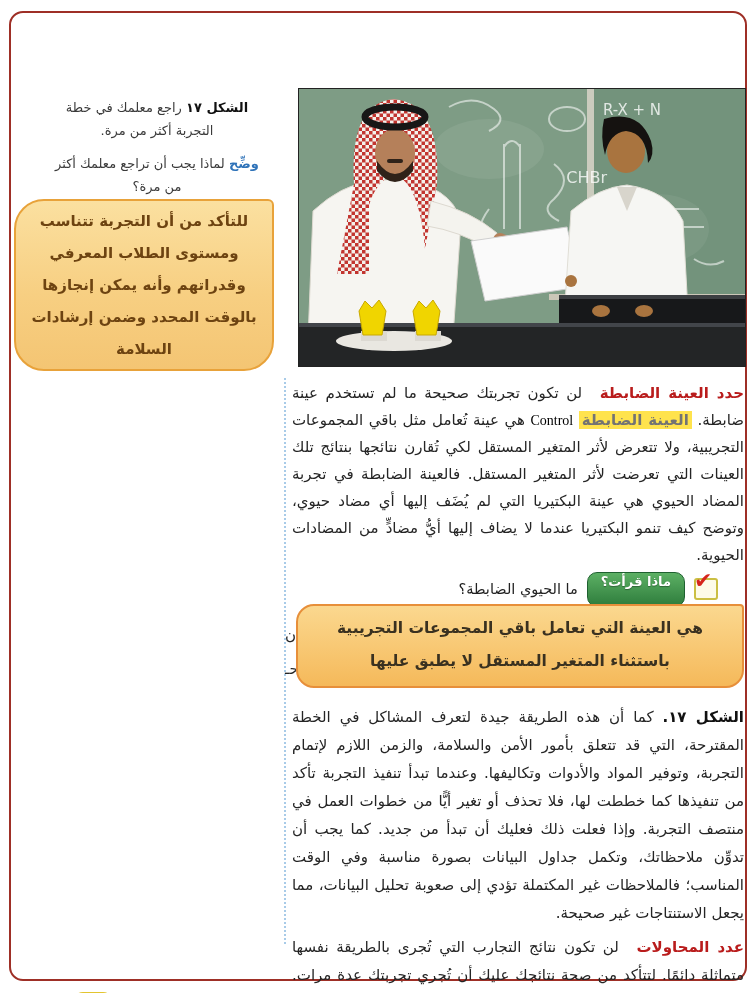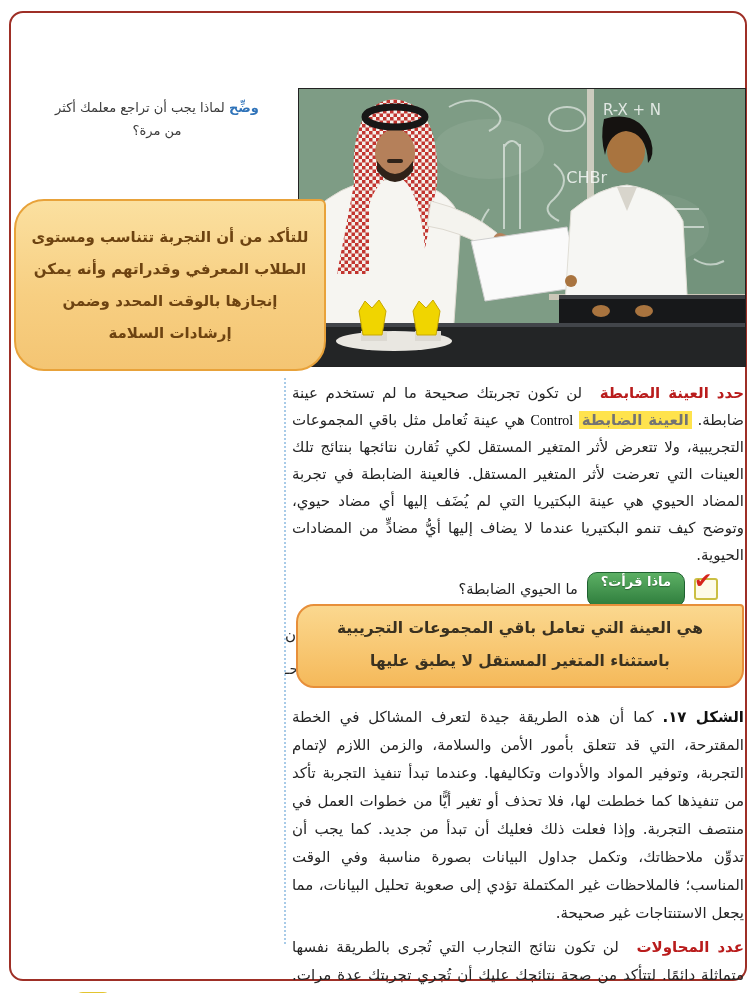--- a/index.html
+++ b/index.html
@@ -8,21 +8,21 @@
   .frame{position:absolute;left:9px;top:11px;right:9px;bottom:12px;
          border:2px solid #9e2f26;border-radius:14px;pointer-events:none;}
 
   
   .caption{position:absolute;left:46px;top:96px;width:222px;font-size:13px;line-height:23px;
            color:#3a3a3a;text-align:center;}
   .caption p{margin:0 0 10px 0;}
   .cap-label{color:#111;font-weight:bold;}
   .cap-blue{color:#2f73b9;font-weight:bold;}
 
-  .bubble{position:absolute;left:14px;top:199px;width:312px;height:172px;box-sizing:border-box;
+  .bubble{position:absolute;left:14px;top:199px;width:260px;height:172px;box-sizing:border-box;
           background:linear-gradient(180deg,#fbe0a0 0%,#f7cf82 55%,#f4c573 100%);
           border:2.5px solid #e8a23a;border-radius:30px 6px 30px 30px;
           display:flex;align-items:center;justify-content:center;padding:10px 14px;
           font-size:15px;line-height:32px;font-weight:bold;color:#6d4311;text-align:center;}
 
   .pageno{position:absolute;left:73px;top:992px;width:40px;height:25px;box-sizing:border-box;
           border:2px solid #e3c52f;border-radius:10px;background:#fcf8e8;
           display:flex;align-items:center;justify-content:center;
           font-size:15px;font-weight:bold;color:#44442e;}
 
@@ -148,20 +148,24 @@
     
     
     
     
     
     
   </div>
 
   <div class="caption">
     <p>
+      <span class="cap-label">الشكل ١٧</span>
+      <span>راجع معلمك في خطة التجربة أكثر من مرة.</span>
+    </p>
+    <p>
       <span class="cap-blue">وضِّح</span>
       <span>لماذا يجب أن تراجع معلمك أكثر من مرة؟</span>
     </p>
   </div>
 
   <div class="bubble">
     <span>للتأكد من أن التجربة تتناسب ومستوى الطلاب المعرفي وقدراتهم وأنه يمكن إنجازها بالوقت المحدد وضمن إرشادات السلامة</span>
   </div>
 
   <div class="dotline"></div>

